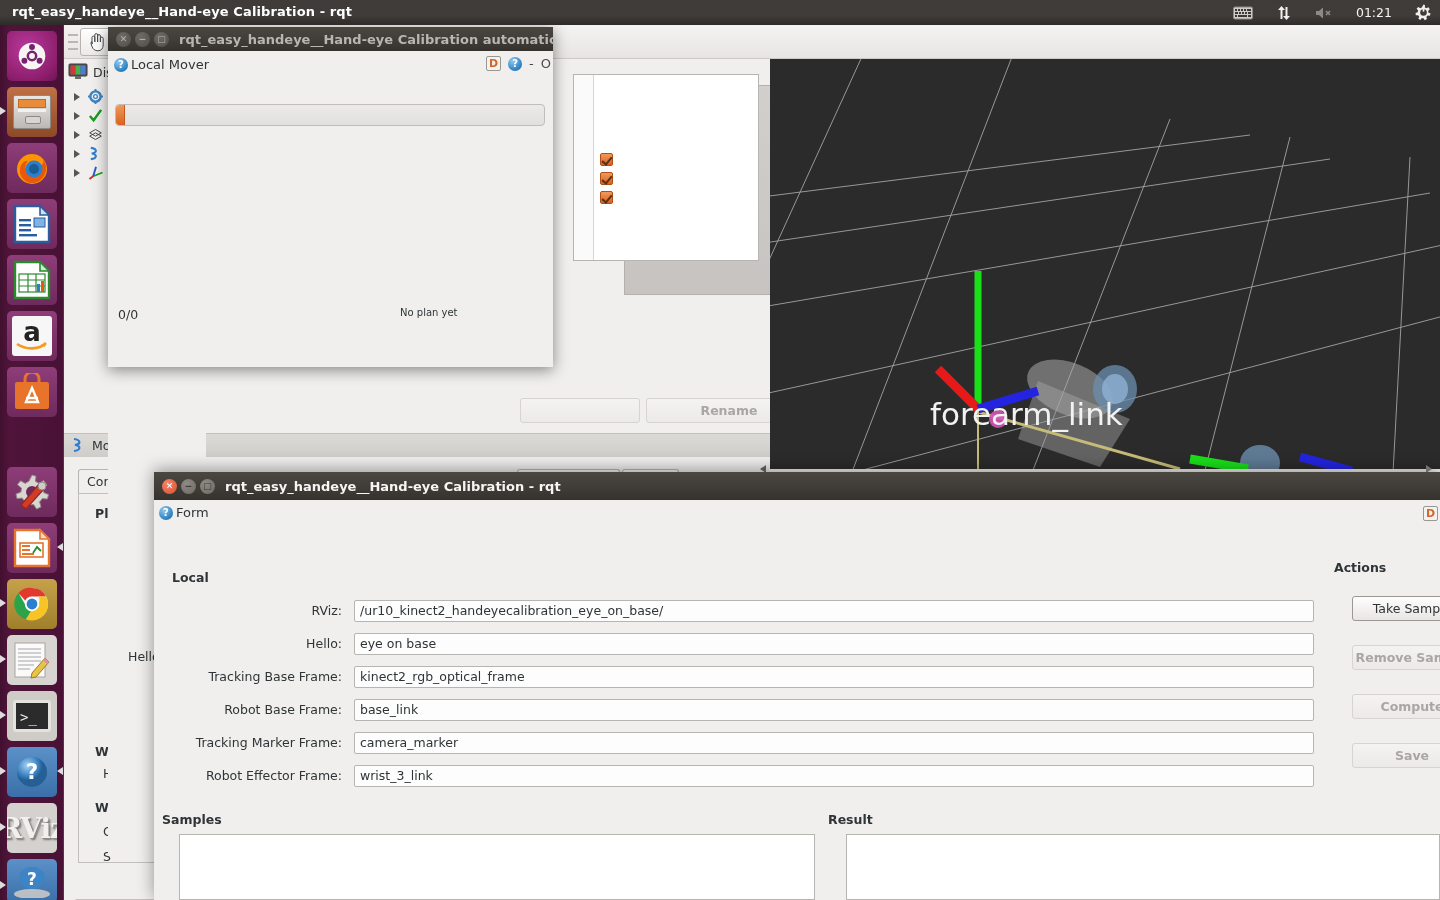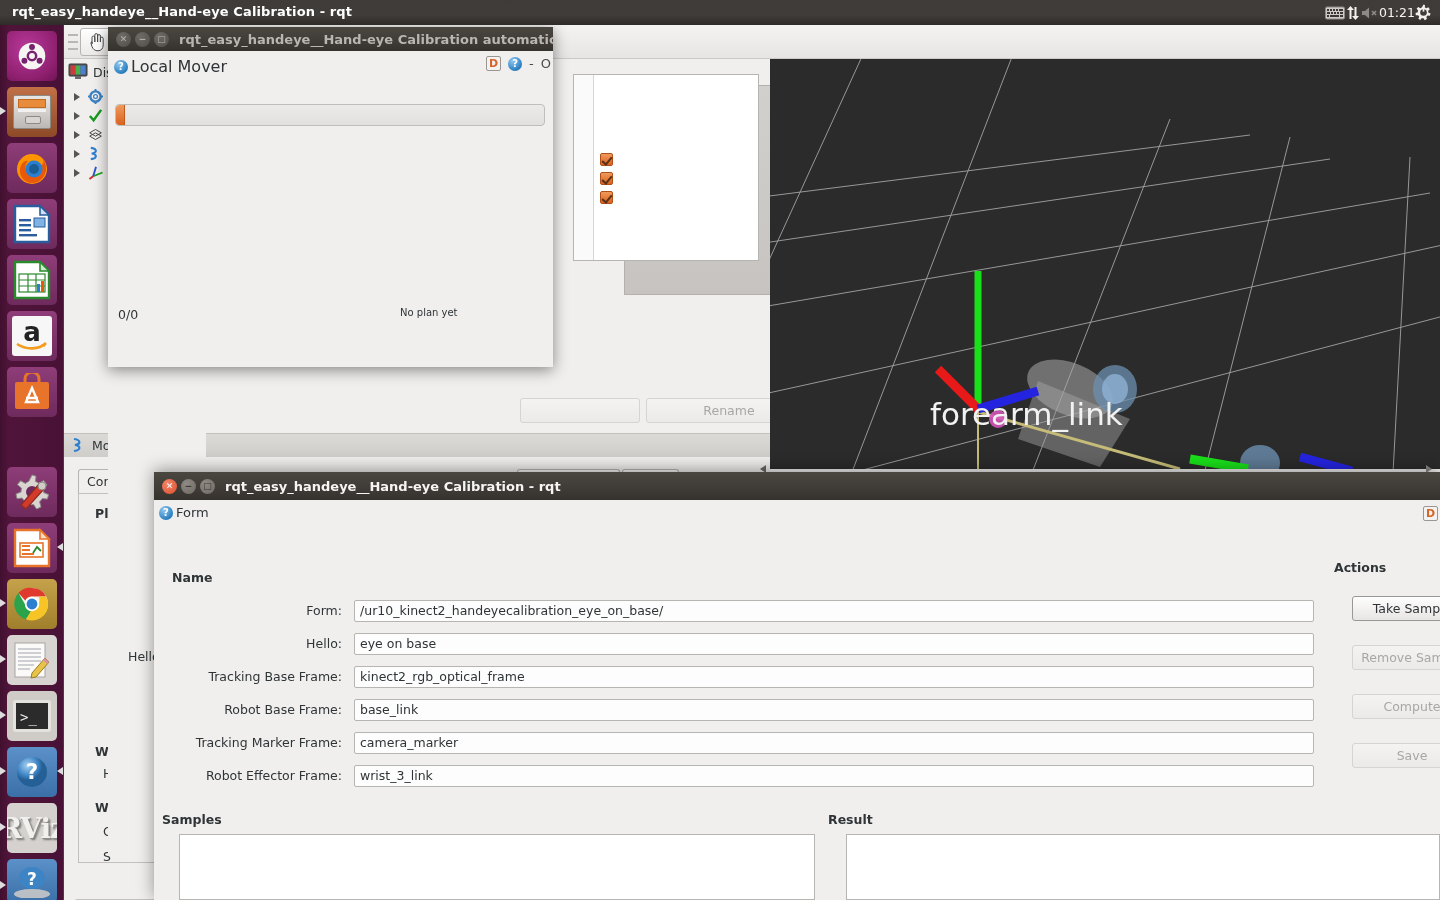--- a/index.html
+++ b/index.html
@@ -14,21 +14,21 @@
   .top-panel {
     position: absolute; left: 0; top: 0; width: 1440px; height: 25px;
     background: linear-gradient(#3f3b38, #403c39 60%, #2e2b29);
     color: #f2f0ee; z-index: 900;
   }
   .top-title {
     position: absolute; left: 12px; top: 4px;
     font-size: 13px; font-weight: bold; color: #ffffff;
     letter-spacing: .1px; white-space: nowrap;
   }
-  .tray { position: absolute; right: 8px; top: 0; height: 25px; display: flex; align-items: center; gap: 0; }
+  .tray { position: absolute; right: 8px; top: 0; height: 25px; display: flex; align-items: center; gap: 23px; }
   .tray-item { display: flex; align-items: center; height: 25px; }
   .tray-clock { font-size: 12.5px; color: #f6f4f2; }
 
   
   .launcher {
     position: absolute; left: 0; top: 25px; width: 64px; height: 875px;
     background: linear-gradient(to right, #41102f 0%, #50143a 14%, #491136 100%);
     z-index: 880;
   }
   .launcher::after {
@@ -68,21 +68,21 @@
     background: #fdfdfd; border: 1px solid #b7b5b2; border-radius: 2px;
     height: 22px; padding: 0 5px; display: flex; align-items: center;
     font-size: 12.5px; color: #2f3436; overflow: hidden; white-space: nowrap;
   }
   .qbutton {
     border: 1px solid #c2bfbc; border-radius: 3px; height: 25px;
     background: linear-gradient(#fefefe, #f1efee 60%, #e8e5e3);
     display: flex; align-items: center; justify-content: center;
     font-size: 12.5px; color: #2f3436;
   }
-  .qbutton.disabled { color: #a9a6a3; background: linear-gradient(#f4f3f2,#eceae8); border-color:#d6d3d0;}
+  .qbutton.disabled { color: #a9a6a3; background: linear-gradient(#f4f3f2,#eceae8); border-color:#d6d3d0;font-weight:bold;}
   .panel-white { background:#ffffff; border:1px solid #b7b5b2; }
   .helpicon {
     width: 14px; height: 14px; border-radius: 50%; flex:none;
     background: radial-gradient(circle at 34% 28%, #8fc6ef, #2a7fc0 70%, #1b5d93);
     color:#fff; font-size:10px; font-weight:bold; display:flex; align-items:center; justify-content:center;
   }
   .dockicon {
     width:15px; height:15px; border:1px solid #9a9692; border-radius:2px; background:#f4f2f0;
     color:#d4662a; font-size:11px; font-weight:bold; display:flex; align-items:center; justify-content:center;
   }
@@ -284,21 +284,21 @@
         </div>
       <div class="wbtn dim">
           <span>□</span>
         </div>
       <div class="win-title-text">rqt_easy_handeye__Hand-eye Calibration automatic movements - rqt</div>
     </div>
     <div style="position:relative;width:445px;height:316px;background:#f0efee;">
 
       <div style="position:absolute;left:6px;top:6px;display:flex;align-items:center;gap:3px;">
         <div class="helpicon">?</div>
-        <span style="font-size:16px;color:#2f3436;">Local Mover</span>
+        <span style="font-size:13px;color:#2f3436;">Local Mover</span>
       </div>
       <div style="position:absolute;right:2px;top:5px;display:flex;align-items:center;gap:7px;">
         <div class="dockicon">D</div>
         <div class="helpicon">?</div>
         <span style="font-size:13px;color:#4a4a4a;">-</span>
         <span style="font-size:13px;color:#4a4a4a;">O</span>
       </div>
 
       <div style="position:absolute;left:7px;top:53px;width:430px;height:22px;border:1px solid #c0bdba;border-radius:4px;background:linear-gradient(#eceae8,#e2e0de);overflow:hidden;">
         <div style="width:9px;height:100%;background:linear-gradient(#f09a5c,#d9621f);border-right:1px solid #c25a1c;border-radius:3px 0 0 3px;"></div>
@@ -328,25 +328,25 @@
     </div>
 
     <div style="position:relative;width:1286px;height:400px;background:#f0efee;">
 
       <div style="position:absolute;left:5px;top:5px;display:flex;align-items:center;gap:3px;">
         <div class="helpicon">?</div>
         <span style="font-size:13px;color:#2f3436;">Form</span>
       </div>
       <div class="dockicon" style="position:absolute;right:2px;top:6px;">D</div>
 
-      <div style="position:absolute;left:18px;top:70px;font-size:12.5px;font-weight:bold;color:#2f3436;">Name</div>
+      <div style="position:absolute;left:18px;top:70px;font-size:12.5px;font-weight:bold;color:#2f3436;">Local</div>
 
       <div style="position:absolute;left:18px;top:94px;width:1142px;">
         <div style="display:flex;align-items:center;height:33px;">
-          <div style="width:182px;text-align:right;padding-right:12px;font-size:12.5px;color:#2f3436;">Form:</div>
+          <div style="width:182px;text-align:right;padding-right:12px;font-size:12.5px;color:#2f3436;">RViz:</div>
           <div class="lineedit" style="flex:1;">/ur10_kinect2_handeyecalibration_eye_on_base/</div>
         </div>
         <div style="display:flex;align-items:center;height:33px;">
           <div style="width:182px;text-align:right;padding-right:12px;font-size:12.5px;color:#2f3436;">Hello:</div>
           <div class="lineedit" style="flex:1;">eye on base</div>
         </div>
         <div style="display:flex;align-items:center;height:33px;">
           <div style="width:182px;text-align:right;padding-right:12px;font-size:12.5px;color:#2f3436;">Tracking Base Frame:</div>
           <div class="lineedit" style="flex:1;">kinect2_rgb_optical_frame</div>
         </div>

